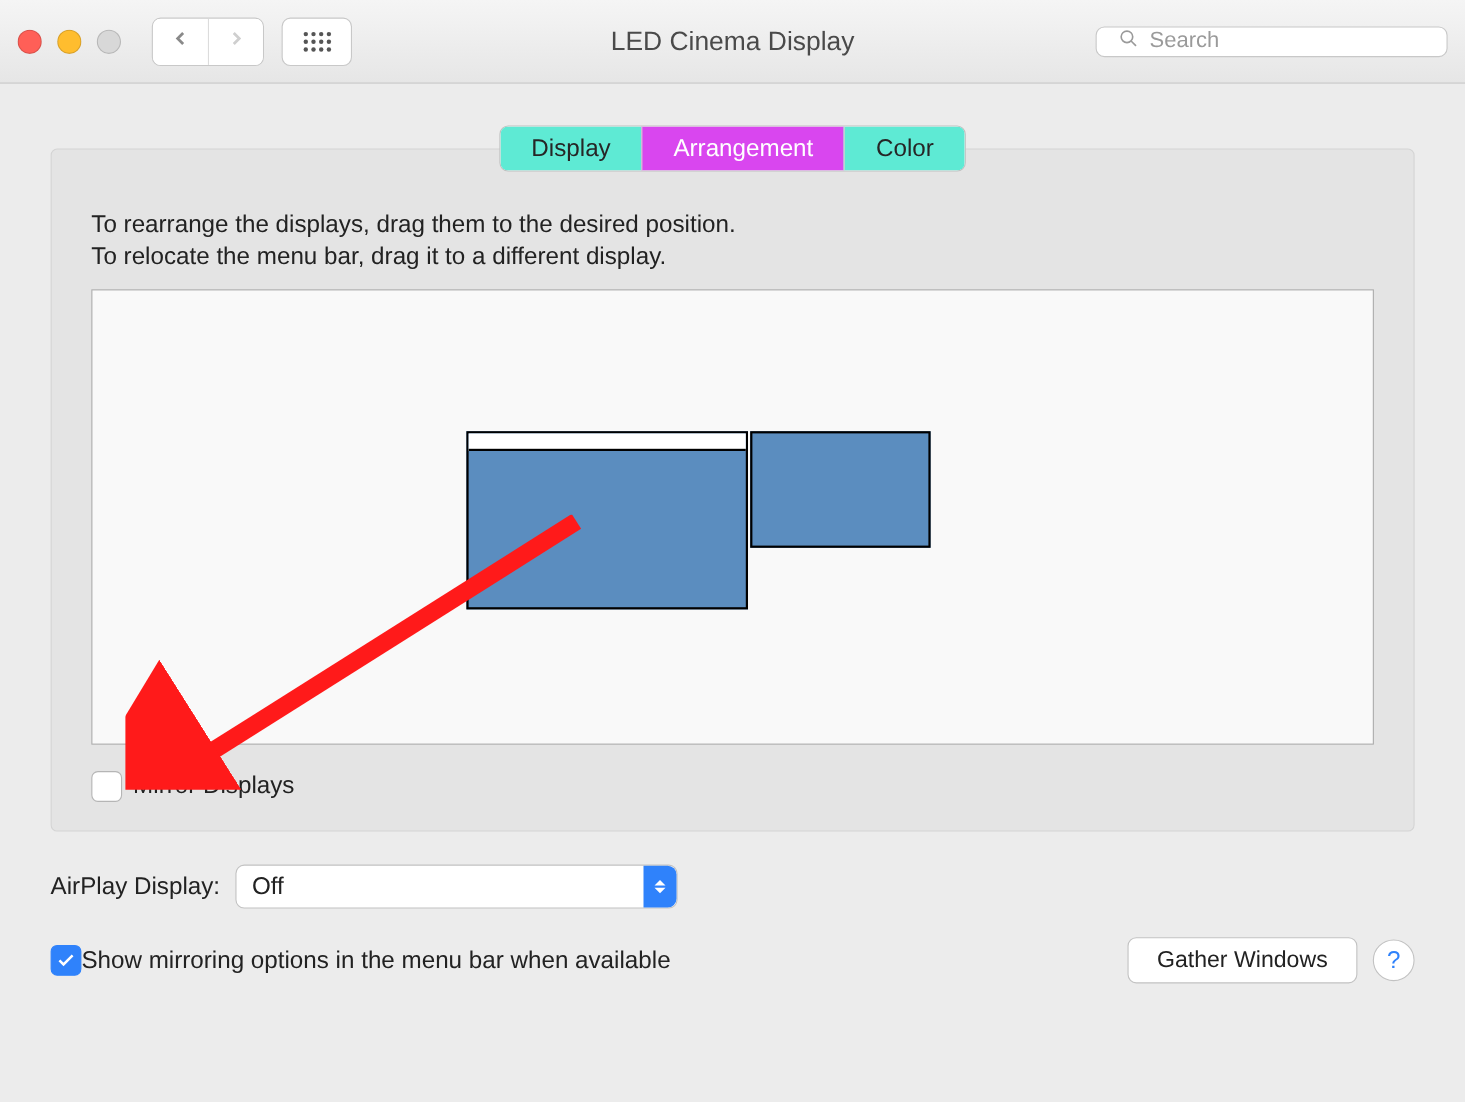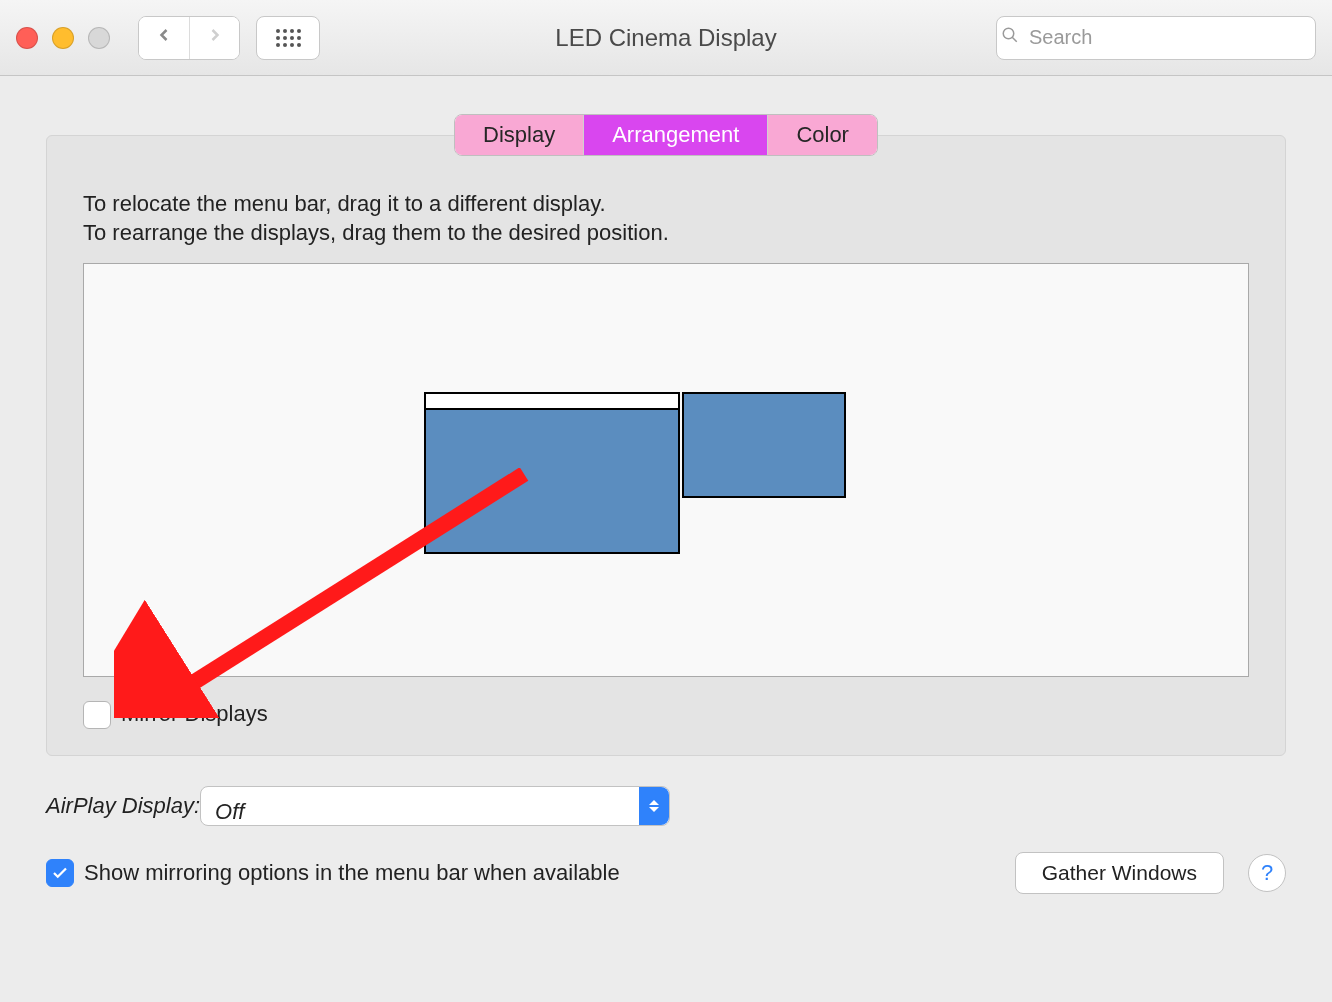--- a/index.html
+++ b/index.html
@@ -73,28 +73,28 @@
   .title {
     position: absolute;
     left: 50%;
     transform: translateX(-50%);
     font-size: 24px;
     color: #4a4a4a;
     font-weight: 400;
   }
   .search {
     margin-left: auto;
-    height: 44px;
+    height: 28px;
     width: 320px;
     border: 1px solid #c8c8c8;
     border-radius: 8px;
     background: #fff;
     display: flex;
     align-items: center;
-    padding: 0 4px;
+    padding: 0 20px;
     color: #9a9a9a;
     font-size: 20px;
     gap: 8px;
   }
   .search svg { width:18px; height:18px; flex-shrink:0; }
   .search input {
     border: none; outline: none; font-size: 20px;
     color: #333; flex: 1; background: transparent;
   }
   .search input::placeholder { color: #9a9a9a; }
@@ -114,21 +114,21 @@
     overflow: hidden;
     background: #fff;
     height: 42px;
   }
   .tab {
     padding: 0 28px;
     display: flex;
     align-items: center;
     font-size: 22px;
     color: #262626;
-    background: #f9a8d4;
+    background: #5eead4;
     border: none;
   }
   .tab + .tab { border-left: 1px solid #d0d0d0; }
   .tab.active { background: #d946ef; color: #fff; }
 
   .panel {
     margin-top: -21px;
     background: #e4e4e4;
     border: 1px solid #d4d4d4;
     border-radius: 6px;
@@ -203,32 +203,32 @@
   }
   .checkbox.checked svg { width:18px;height:18px;fill:#fff; }
 
   .bottom {
     margin-top: 30px;
     padding: 0 0 26px 0;
   }
   .row {
     display: flex;
     align-items: center;
+    gap: 14px;
     font-size: 22px;
     color: #222;
-    font-style: italic;
   }
   .select {
     display: flex;
-    align-items: flex-end;
+    align-items: center;
     border: 1px solid #c2c2c2;
     border-radius: 8px;
     background: #fff;
     height: 40px;
-    width: 470px;
+    width: 402px;
     position: relative;
     padding-left: 14px;
   }
   .select-btn {
     position: absolute;
     right: 0; top: 0; bottom: 0;
     width: 30px;
     background: #2f82fb;
     border-radius: 0 8px 8px 0;
     display: flex;
@@ -240,21 +240,20 @@
   .select-btn span {
     width:0;height:0;border-left:5px solid transparent;border-right:5px solid transparent;
   }
   .select-btn .up { border-bottom:5px solid #fff; }
   .select-btn .down { border-top:5px solid #fff; }
 
   .footer-row {
     margin-top: 26px;
     display: flex;
     align-items: center;
-    gap: 10px;
   }
   .footer-row .label { font-size: 22px; color:#222; }
   .gather-btn {
     margin-left: auto;
     height: 42px;
     padding: 0 26px;
     border: 1px solid #c2c2c2;
     border-radius: 8px;
     background: #fff;
     font-size: 21px;
@@ -330,22 +329,22 @@
   <div class="tabbar">
     <div class="tabs">
       <button class="tab">Display</button>
       <button class="tab active">Arrangement</button>
       <button class="tab">Color</button>
     </div>
   </div>
 
   <div class="panel">
     <div class="instructions">
+      <div>To rearrange the displays, drag them to the desired position.</div>
       <div>To relocate the menu bar, drag it to a different display.</div>
-      <div>To rearrange the displays, drag them to the desired position.</div>
     </div>
     <div class="arrangement-area">
       <div class="display-primary"></div>
       <div class="display-secondary"></div>
       <svg class="arrow" viewBox="0 0 420 250">
         <defs>
           <marker id="ah" markerWidth="12" markerHeight="12" refX="2" refY="6" orient="auto">
             <path d="M0,0 L12,6 L0,12 Z" fill="#ff1a1a"></path>
           </marker>
         </defs>

